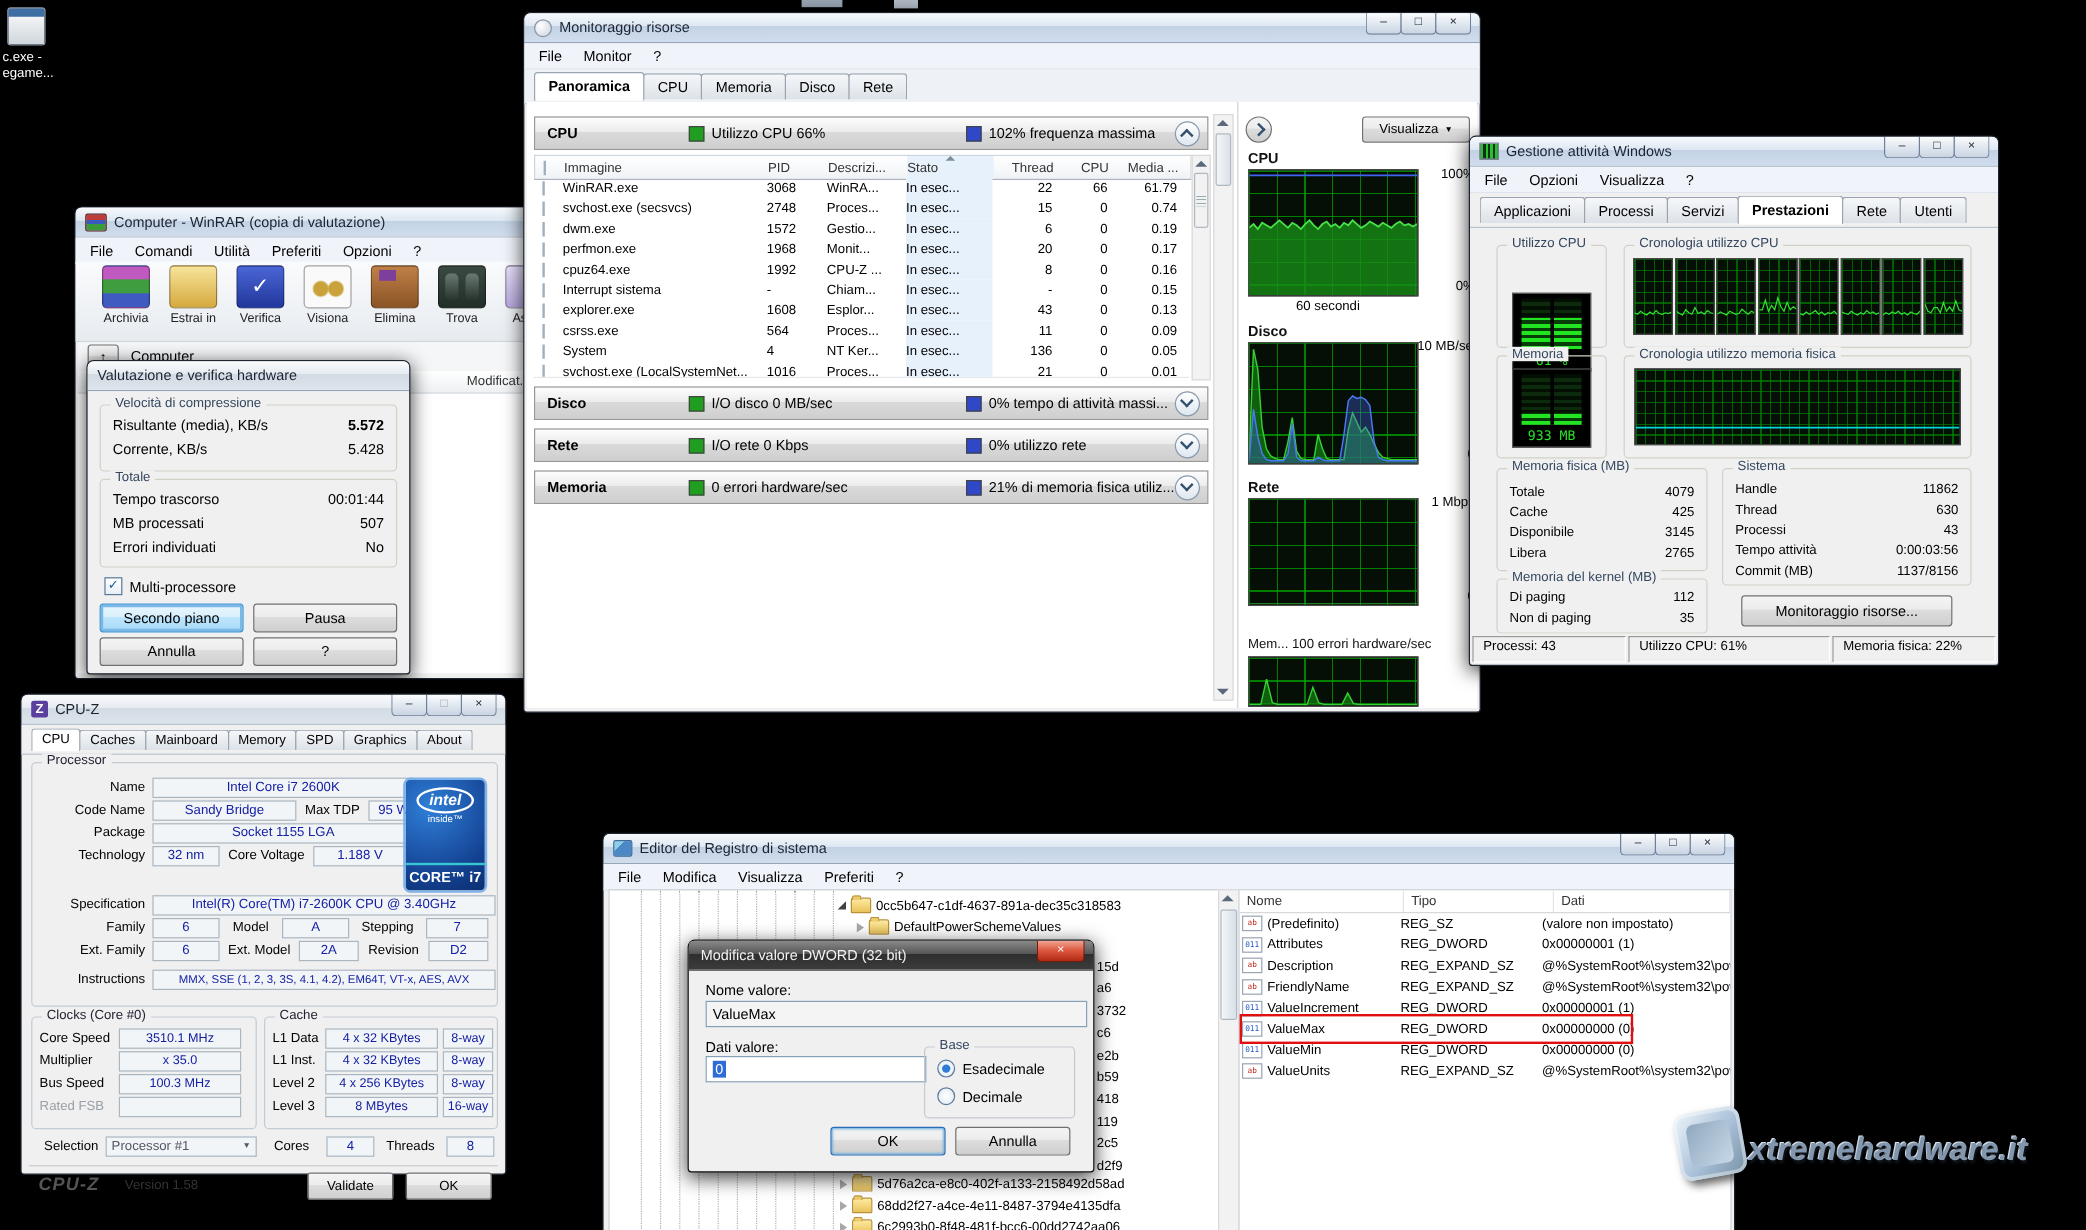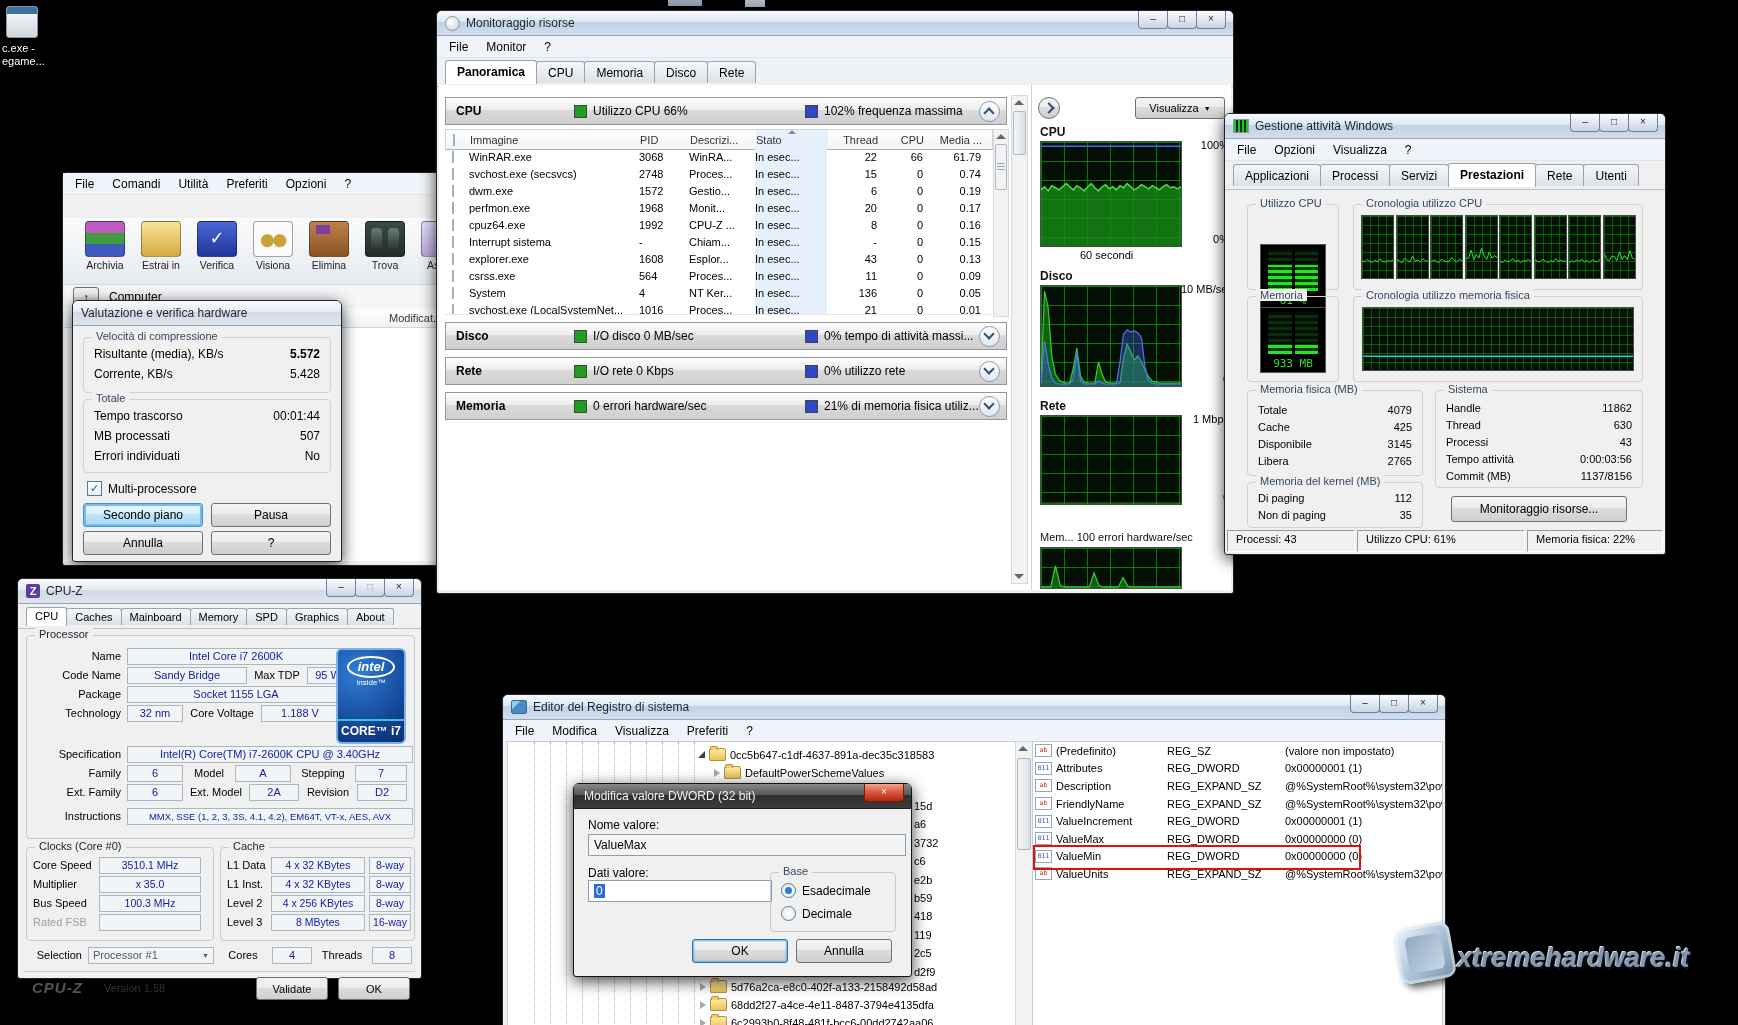--- a/index.html
+++ b/index.html
@@ -169,20 +169,24 @@
 </head>
 <body>
 
 <div class="deskico" style="left:6px;top:6px;"></div>
 <div class="desklabel" style="left:2px;top:42px;">c.exe -</div>
 <div class="desklabel" style="left:2px;top:55px;">egame...</div>
 <div class="abs" style="left:668px;top:0;width:34px;height:6px;background:#9aa7b5;"></div>
 <div class="abs" style="left:745px;top:0;width:20px;height:7px;background:#b3bcc8;"></div>
 
 <div class="win" style="left:62px;top:172px;width:560px;height:392px;z-index:10;">
+  <div class="tb">
+    <span style="width:16px;height:13px;display:inline-block;background:linear-gradient(#c03a3a 0 4px,#3a5ac0 4px 8px,#3a9c3a 8px 13px);border:1px solid #5e1e1e;border-radius:2px;"></span>
+    <span class="t">Computer - WinRAR (copia di valutazione)</span>
+  </div>
   <div class="menubar">
       <span class="menu-item">File</span>
       <span class="menu-item">Comandi</span>
       <span class="menu-item">Utilità</span>
       <span class="menu-item">Preferiti</span>
       <span class="menu-item">Opzioni</span>
       <span class="menu-item">?</span>
     </div>
   <div class="abs" style="left:0;top:45px;width:100%;height:66px;background:linear-gradient(#fafbfc,#e7ebf0);border-bottom:1px solid #d0d6dd;"></div>
   <div id="wr-tools" class="abs" style="left:0;top:48px;width:100%;height:64px;">
@@ -879,20 +883,25 @@
         <span class="frag" style="left: 406px; top: 205.2px;">2c5</span>
         <span class="frag" style="left: 406px; top: 223.6px;">d2f9</span>
       </div>
   </div>
   <div class="sbv" style="left:512px;top:46px;width:16px;bottom:0;">
     <span class="sb-arr up" style="top:4px;left:2px;"></span>
     <div class="sb-thumb" style="top:16px;height:90px;"></div>
   </div>
 
   <div class="abs" style="left:529px;top:46px;right:2px;bottom:0;background:#fff;border:1px solid #c8cdd4;overflow:hidden;">
+    <div class="reg-head">
+      <span style="width:130px;">Nome</span>
+      <span style="width:118px;">Tipo</span>
+      <span style="flex:1;">Dati</span>
+    </div>
     <div id="reg-rows">
         <div class="reg-row">
           <span class="ricon sz">ab</span>
           <span style="width: 111px;">(Predefinito)</span>
           <span style="width: 118px;">REG_SZ</span>
           <span style="flex: 1 1 0%;">(valore non impostato)</span>
         </div>
         <div class="reg-row">
           <span class="ricon dw">011</span>
           <span style="width: 111px;">Attributes</span>

